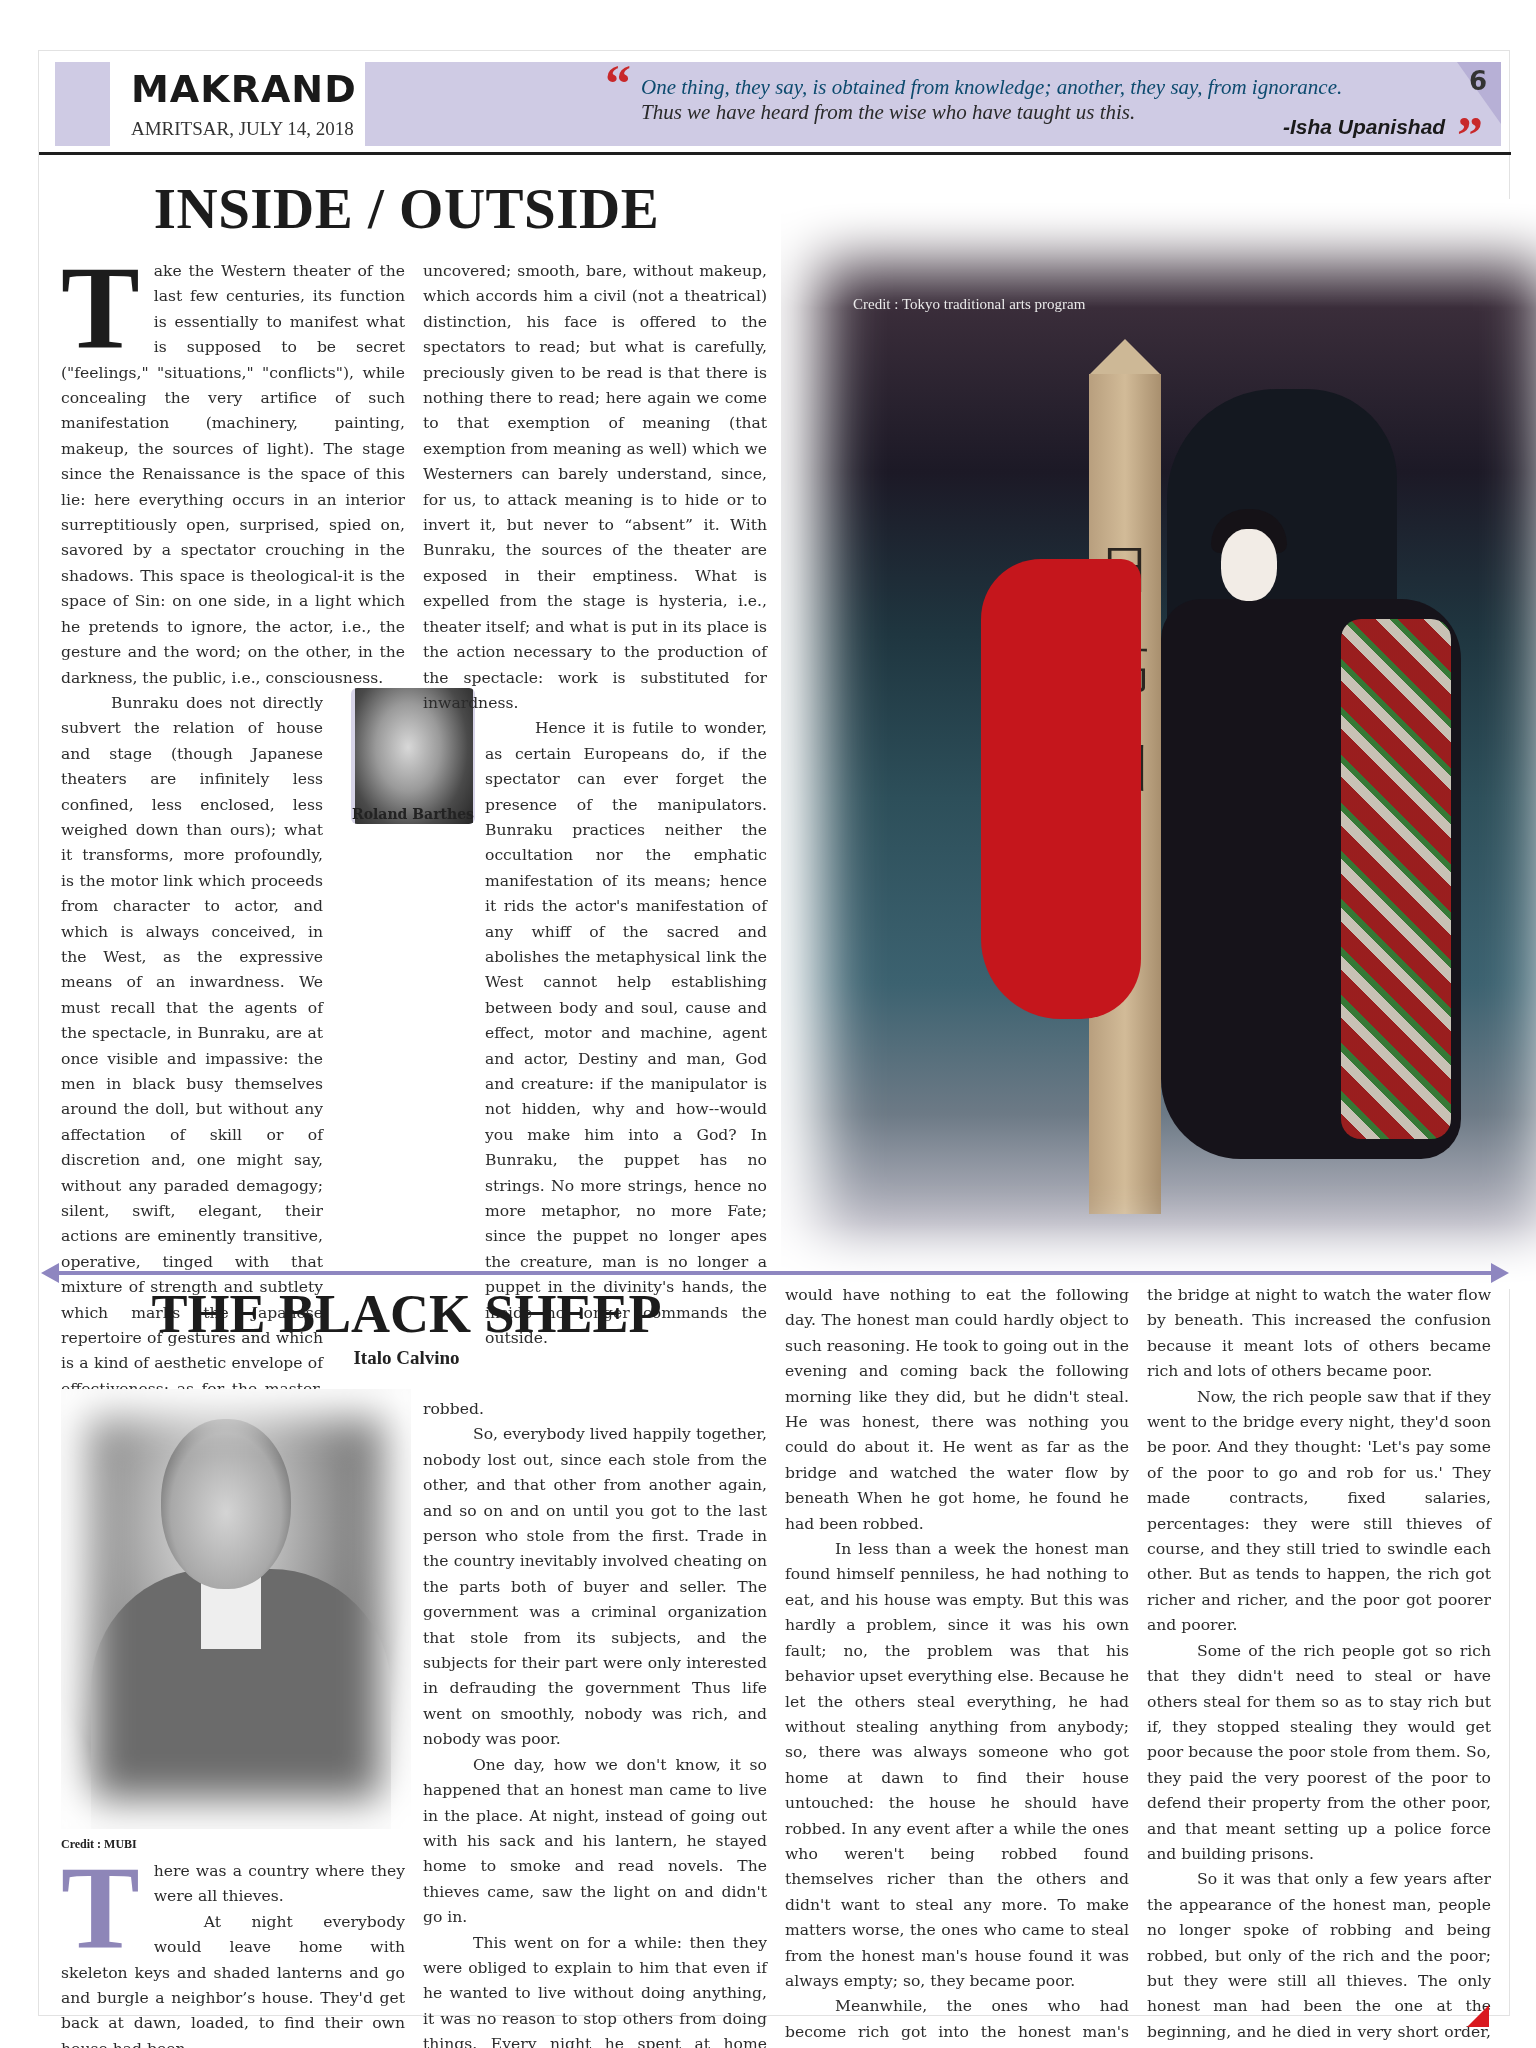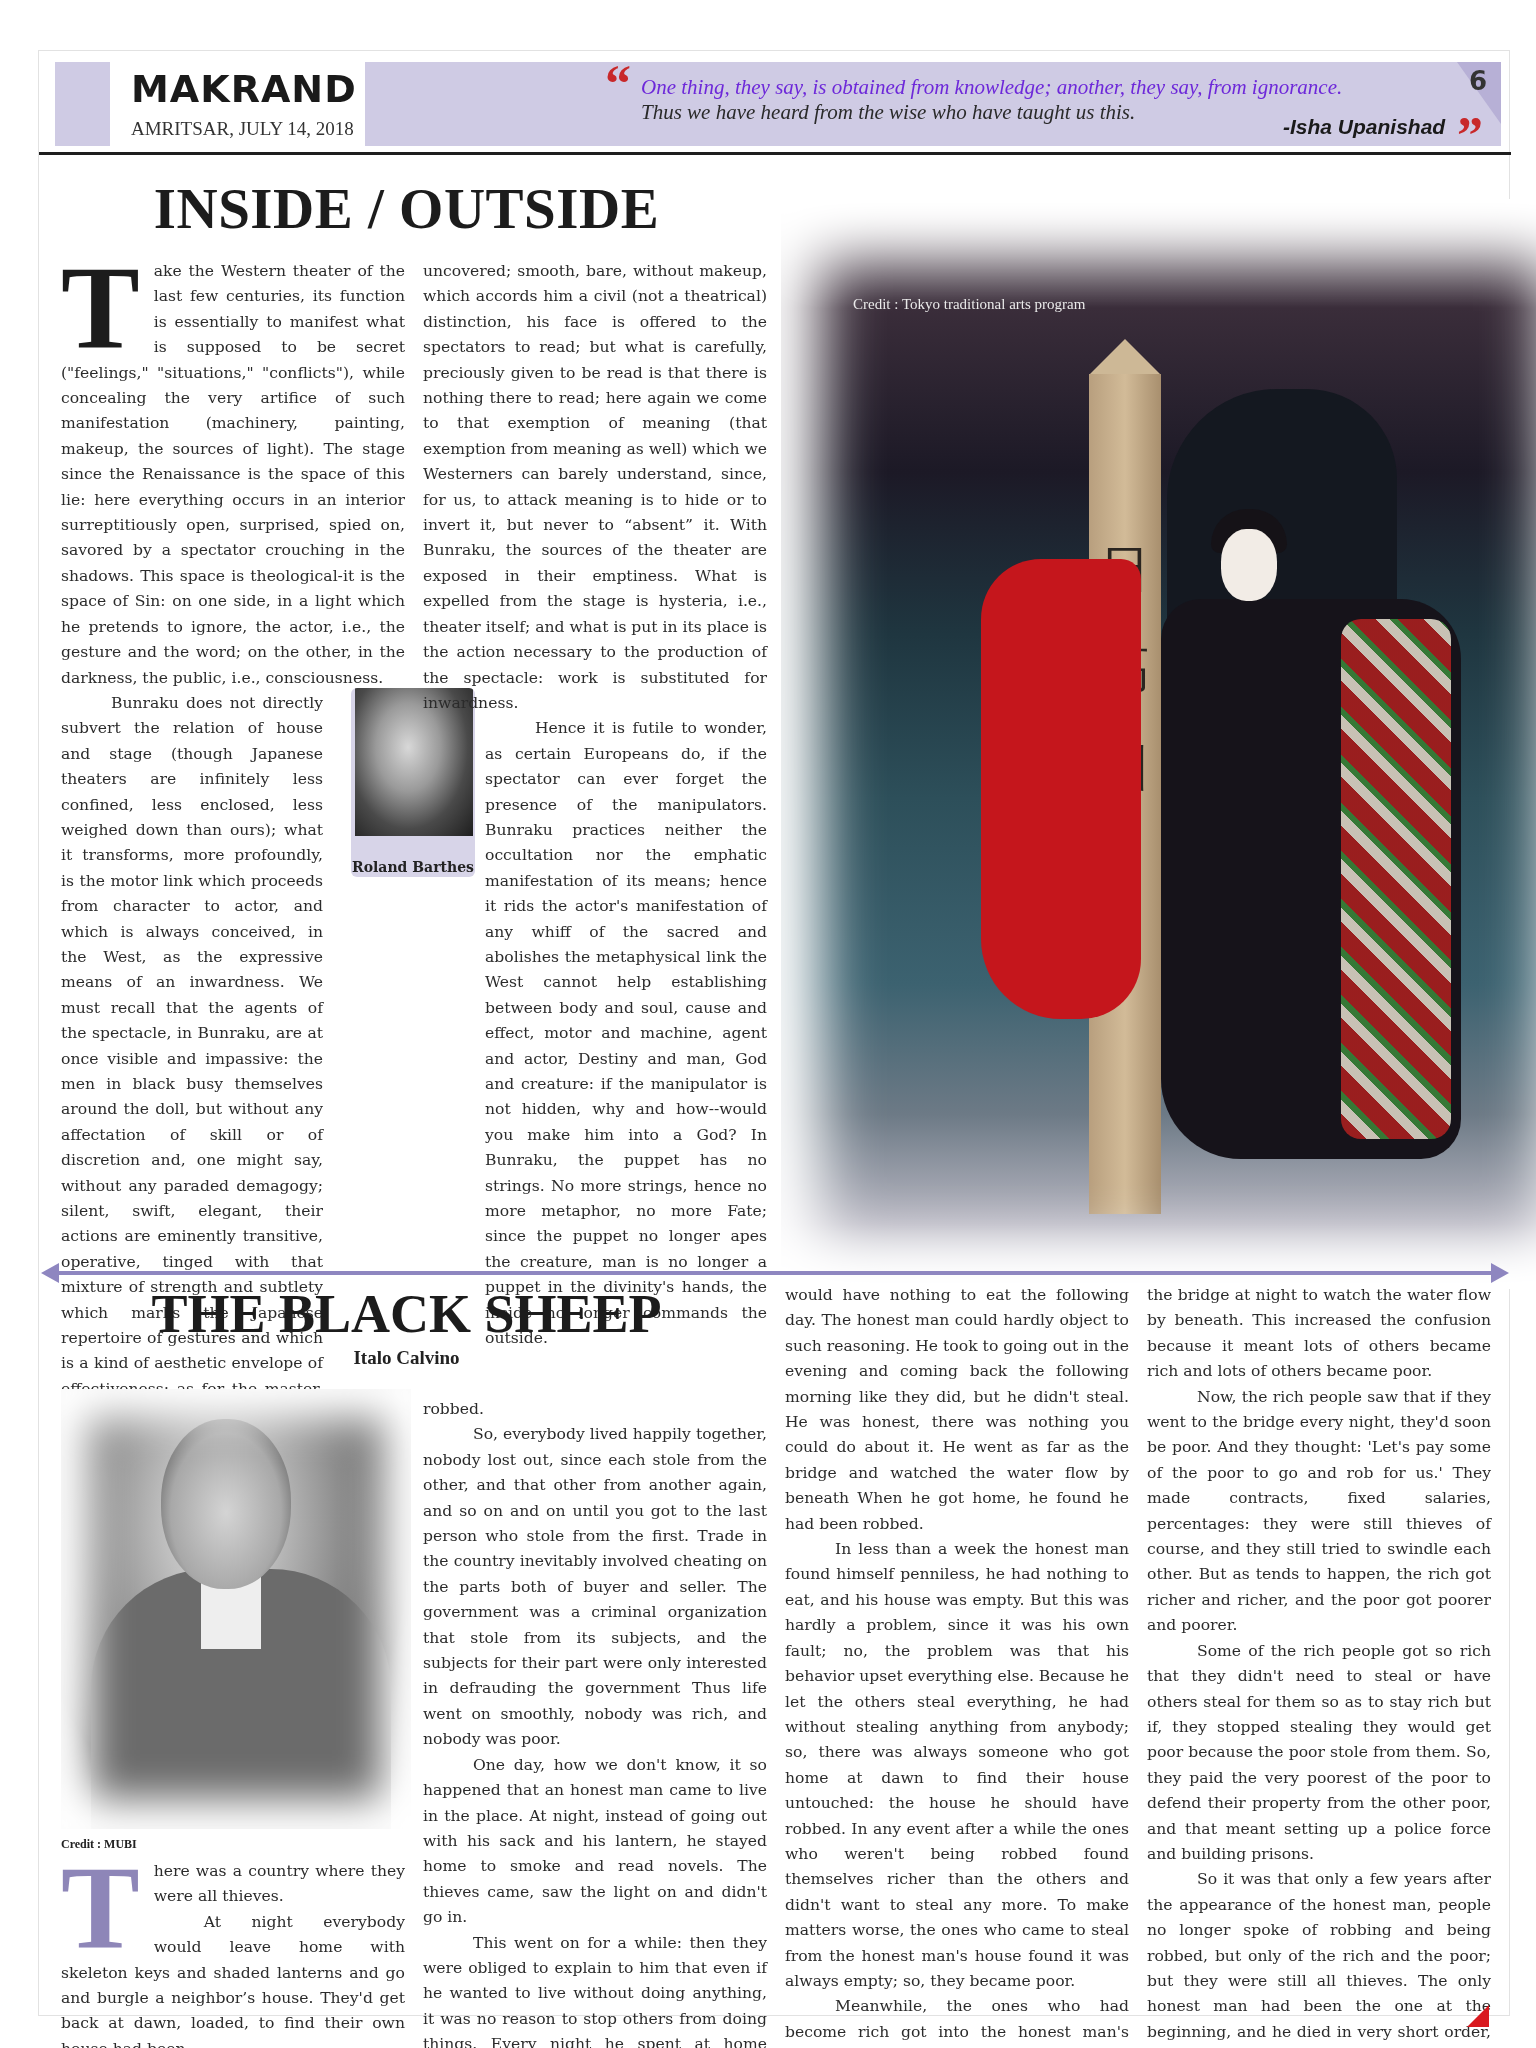--- a/index.html
+++ b/index.html
@@ -18,39 +18,39 @@
   .quote-band {
     position: absolute; left: 326px; top: 11px; width: 1136px; height: 84px; background: #cfcbe4;
   }
   .quote-corner {
     position: absolute; right: 0; top: 0; width: 0; height: 0;
     border-top: 0 solid transparent; border-left: 44px solid transparent;
     border-right: 44px solid #b7b0d6; border-bottom: 62px solid transparent;
   }
   .page-number { position: absolute; right: 14px; top: 4px; font-family: "DejaVu Sans", sans-serif; font-weight: bold; font-size: 26px; color: #333; }
   .quote-open { position: absolute; left: 240px; top: -8px; font-family: "Liberation Serif", serif; font-size: 52px; font-weight: bold; color: #c8282a; }
-  .quote-line1 { position: absolute; left: 276px; top: 13px; font-family: "Liberation Serif", serif; font-style: italic; font-size: 21px; color: #6d28d9; }
+  .quote-line1 { position: absolute; left: 276px; top: 13px; font-family: "Liberation Serif", serif; font-style: italic; font-size: 21px; color: #0c4a6e; }
   .quote-line2 { position: absolute; left: 276px; top: 38px; font-family: "Liberation Serif", serif; font-style: italic; font-size: 21px; color: #2a2a2a; }
   .quote-attr { position: absolute; left: 918px; top: 53px; font-family: Liberation Sans, sans-serif; font-style: italic; font-weight: bold; font-size: 21px; color: #1a1a1a; }
   .quote-close { position: absolute; left: 1092px; top: 48px; font-family: "Liberation Serif", serif; font-size: 52px; font-weight: bold; color: #c8282a; line-height: 1; }
   .mast-rule { position: absolute; left: 0; top: 101px; width: 1472px; height: 3px; background: #1e1e1e; }
 
   
   .headline1 { position: absolute; left: 0; width: 735px; top: 125px; text-align: center; font-family: "Liberation Serif", serif; font-weight: bold; font-size: 57px; color: #1c1c1c; letter-spacing: 0.5px; }
   .col { position: absolute; font-family: "DejaVu Serif", serif; font-size: 15.6px; line-height: 25.4px; text-align: justify; color: #2b2b2b; }
   .col p { margin: 0; }
   .col p.indent { text-indent: 50px; }
   .dropcap { float: left; font-family: "Liberation Serif", serif; font-weight: bold; font-size: 118px; line-height: 92px; margin: 4px 14px 0 0; color: #1c1c1c; }
   .dropcap.purple { color: #8e86b8; font-weight: bold; }
 
   .a1c1 { left: 22px; top: 208px; width: 344px; height: 980px; }
   .a1c2 { left: 384px; top: 208px; width: 344px; height: 980px; }
 
   .barthes-photo {
-    position: absolute; left: 312px; top: 637px; width: 124px; height: 189px;
+    position: absolute; left: 312px; top: 637px; width: 124px; height: 136px;
     border-radius: 6px; overflow: hidden; background: #d7d4e8;
   }
   .barthes-img { position: absolute; left: 4px; top: 0; width: 118px; height: 148px;
     background: radial-gradient(ellipse at 45% 40%, #d8d8d8 0%, #9a9a9a 35%, #4a4a4a 65%, #1e1e1e 100%); }
   .barthes-caption { position: absolute; left: 0; bottom: 2px; width: 124px; text-align: center; font-family: "DejaVu Serif", serif; font-weight: bold; font-size: 14px; color: #222; }
 
   .puppet-photo {
     position: absolute; left: 742px; top: 148px; width: 804px; height: 1090px; overflow: hidden;
     background: linear-gradient(180deg, #fff 0%, #3a2d3a 10%, #1c1926 25%, #1f3640 40%, #2d4f5a 55%, #3c6270 72%, #6d7a86 84%, #b8b7c2 94%, #fff 100%);
   }

